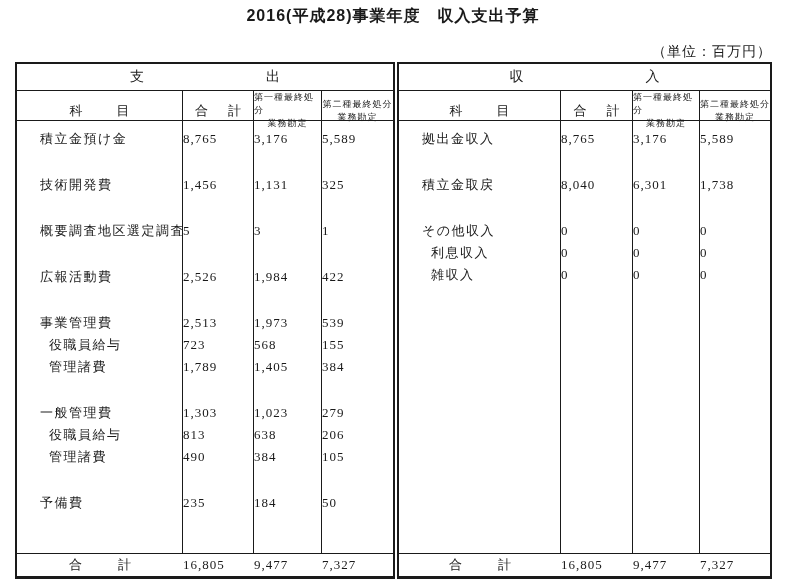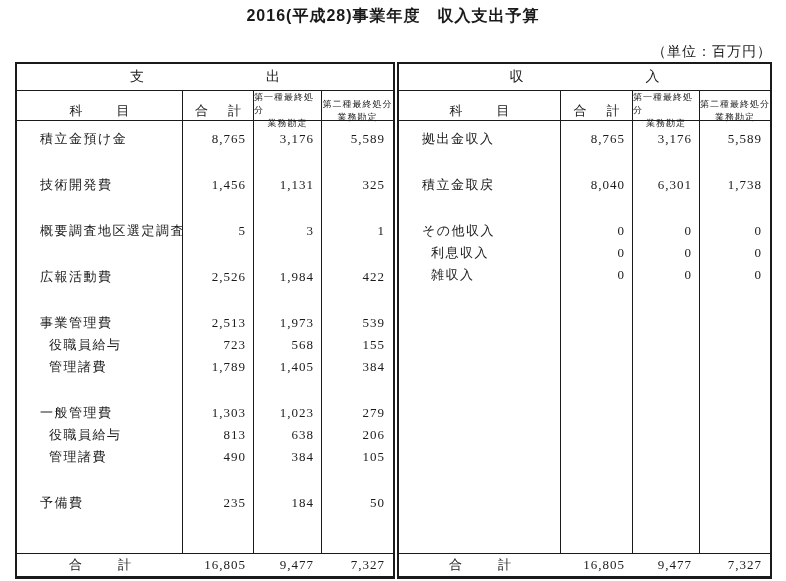--- a/index.html
+++ b/index.html
@@ -58,21 +58,21 @@
   .v2{left:calc(var(--c1) + var(--c2) - 1px);}
   .v3{left:calc(var(--c1) + var(--c2) + var(--c3) - 1px);}
 
   .group{margin-bottom:24px;}
   .drow{
     display:grid;grid-template-columns:var(--c1) var(--c2) var(--c3) var(--c4);
     height:22px;line-height:22px;font-size:13px;
   }
   .drow .label{padding-left:23px;letter-spacing:1.5px;white-space:nowrap;overflow:hidden;}
   .drow.indent .label{padding-left:32px;}
-  .cell.num{text-align:right;padding-right:8px;letter-spacing:1px;font-variant-numeric:tabular-nums;}
+  .cell.num{text-align:left;padding-right:8px;letter-spacing:1px;font-variant-numeric:tabular-nums;}
 
   .total-row{
     display:grid;grid-template-columns:var(--c1) var(--c2) var(--c3) var(--c4);
     height:22px;line-height:22px;font-size:13px;
   }
   .total-row .tlabel{display:flex;align-items:center;justify-content:center;}
   .total-row .tlabel .pair{display:flex;justify-content:space-between;width:62px;}
 </style>
 </head>
 <body>

